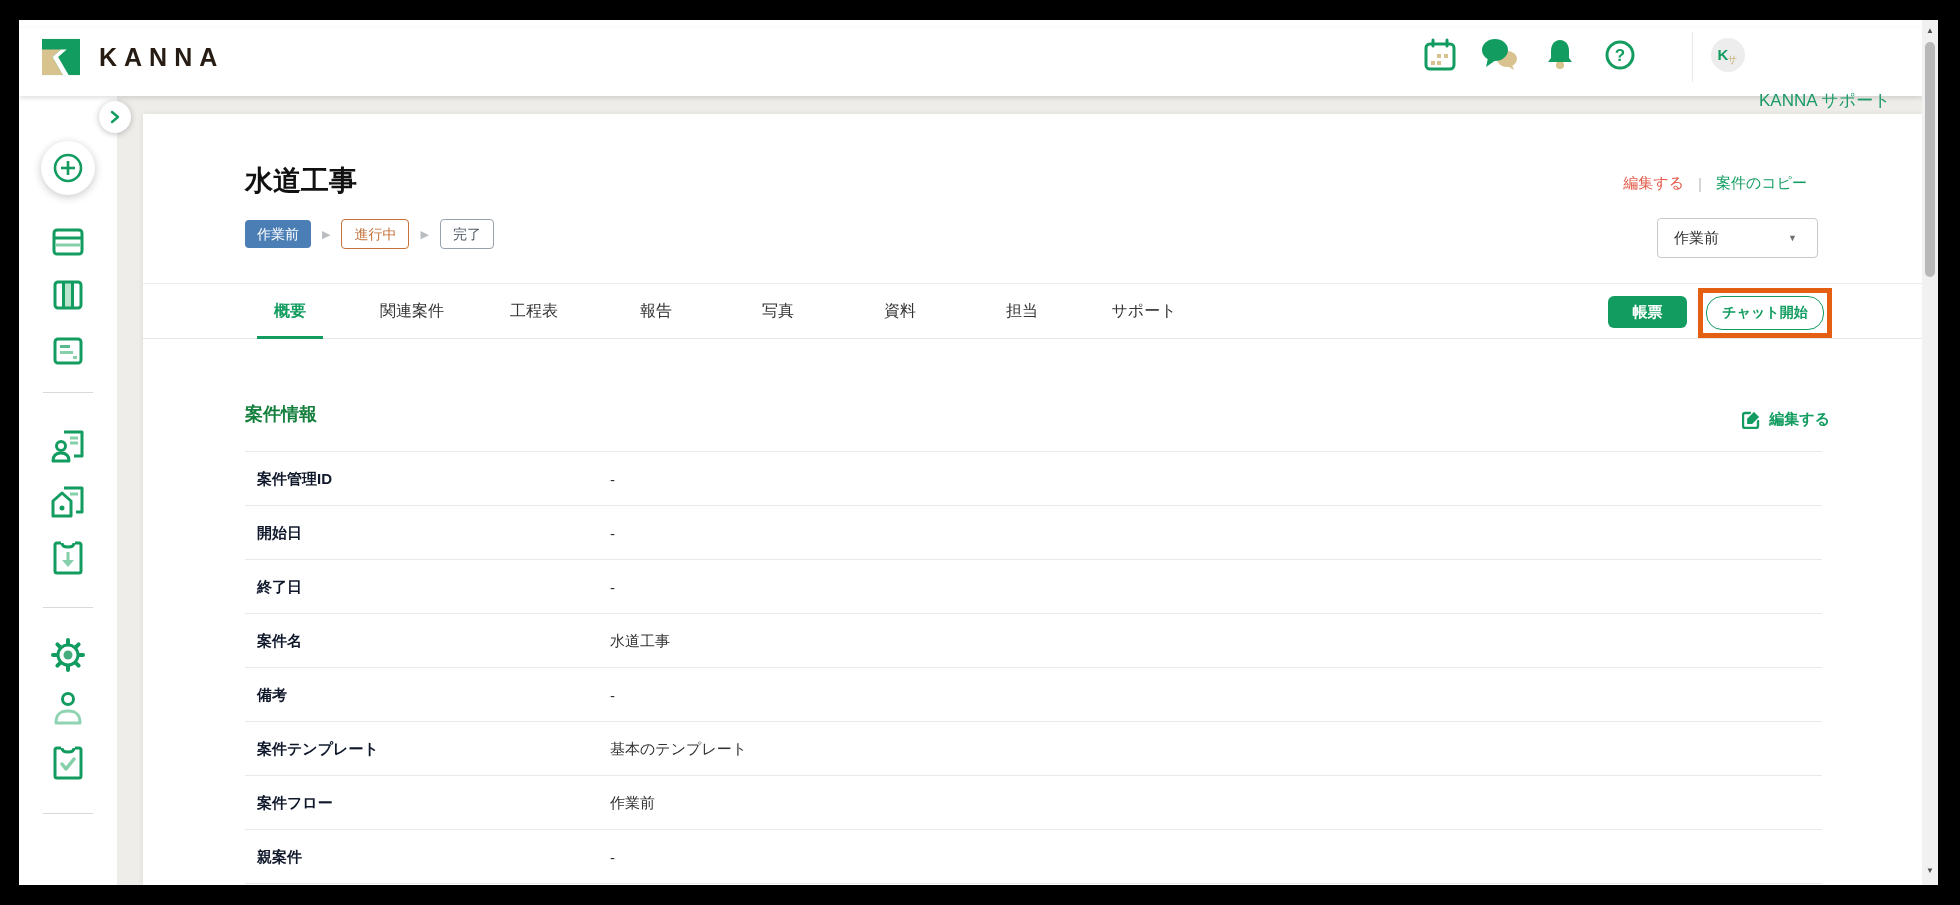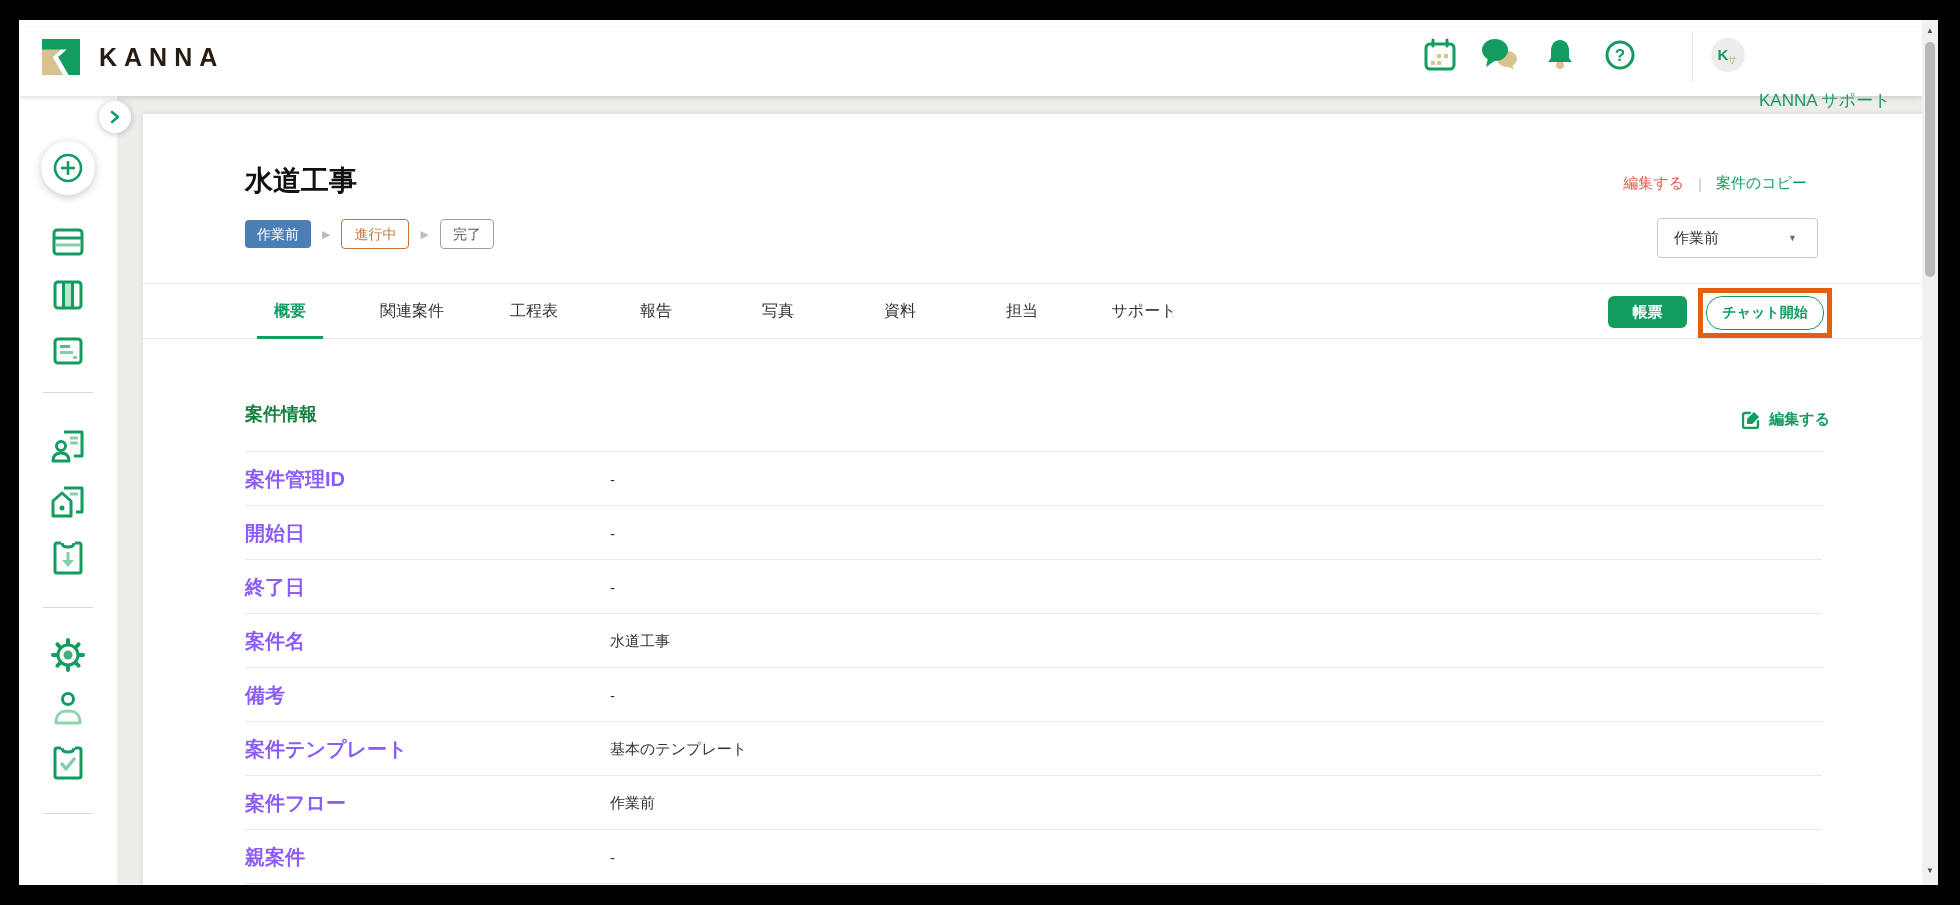--- a/index.html
+++ b/index.html
@@ -74,21 +74,21 @@
                    border:5px solid #e45f11; }
   .btn-chat { position:absolute; left:1563px; top:182px; width:118px; height:34px; background:#fff;
               color:#129c60; font-size:14px; font-weight:bold; border:1px solid #129c60; border-radius:16px; cursor:pointer; }
 
   .section-title { position:absolute; left:102px; top:288px; font-size:18px; font-weight:bold; color:#15803d; }
   .edit-link { position:absolute; right:92px; top:295px; display:flex; align-items:center; gap:7px;
                color:#129c60; font-size:15px; font-weight:bold; cursor:pointer; }
 
   .info-rows { position:absolute; left:102px; right:100px; top:337px; border-top:1px solid #e9e9e9; }
   .info-row { height:54px; border-bottom:1px solid #e9e9e9; position:relative; }
-  .info-label { position:absolute; left:0; top:50%; transform:translateY(-50%); font-size:20px; font-weight:bold; color:#8b5cf6; }
+  .info-label { position:absolute; left:12px; top:50%; transform:translateY(-50%); font-size:15px; font-weight:bold; color:#0f172a; }
   .info-value { position:absolute; left:365px; top:50%; transform:translateY(-50%); font-size:15px; color:#333; }
 </style>
 </head>
 <body>
 
 <div class="viewport">
 
   <div class="header">
     <svg class="logo-mark" viewBox="0 0 40 38">
       <rect x="0" y="0" width="40" height="38" fill="#129c60"></rect>

